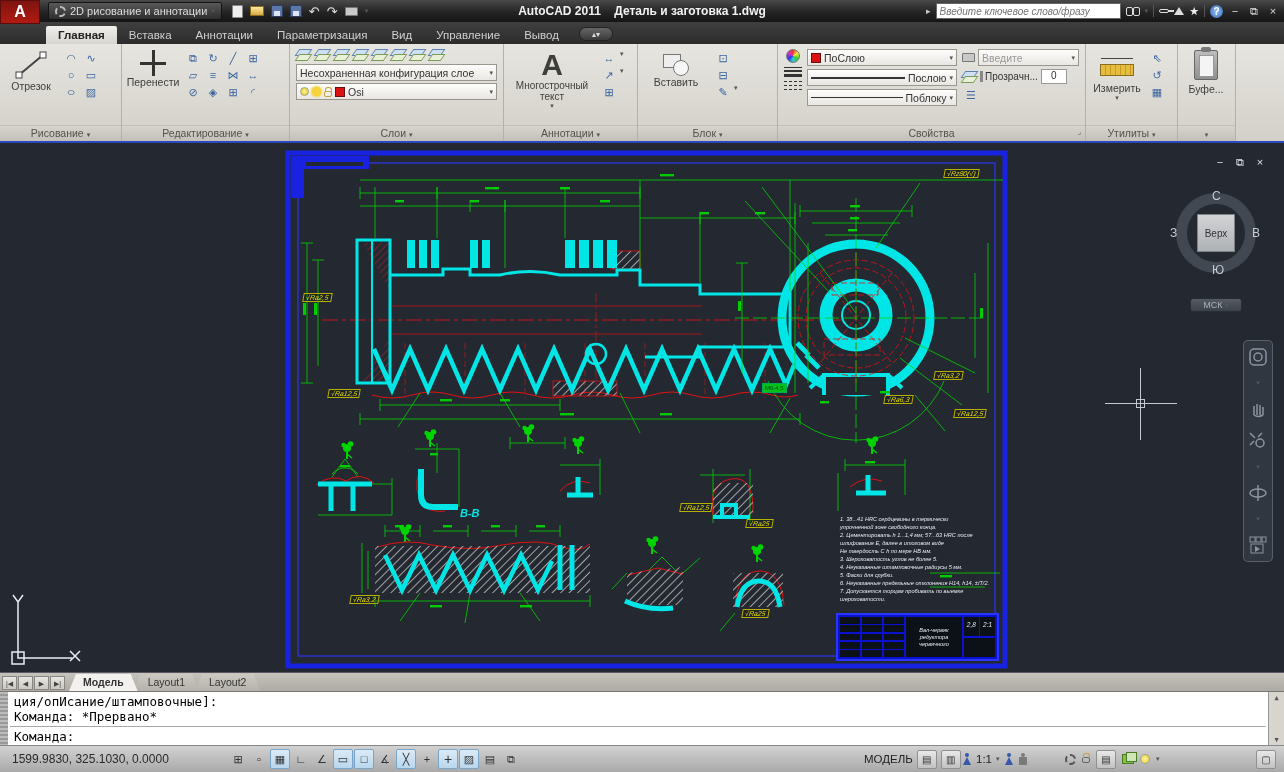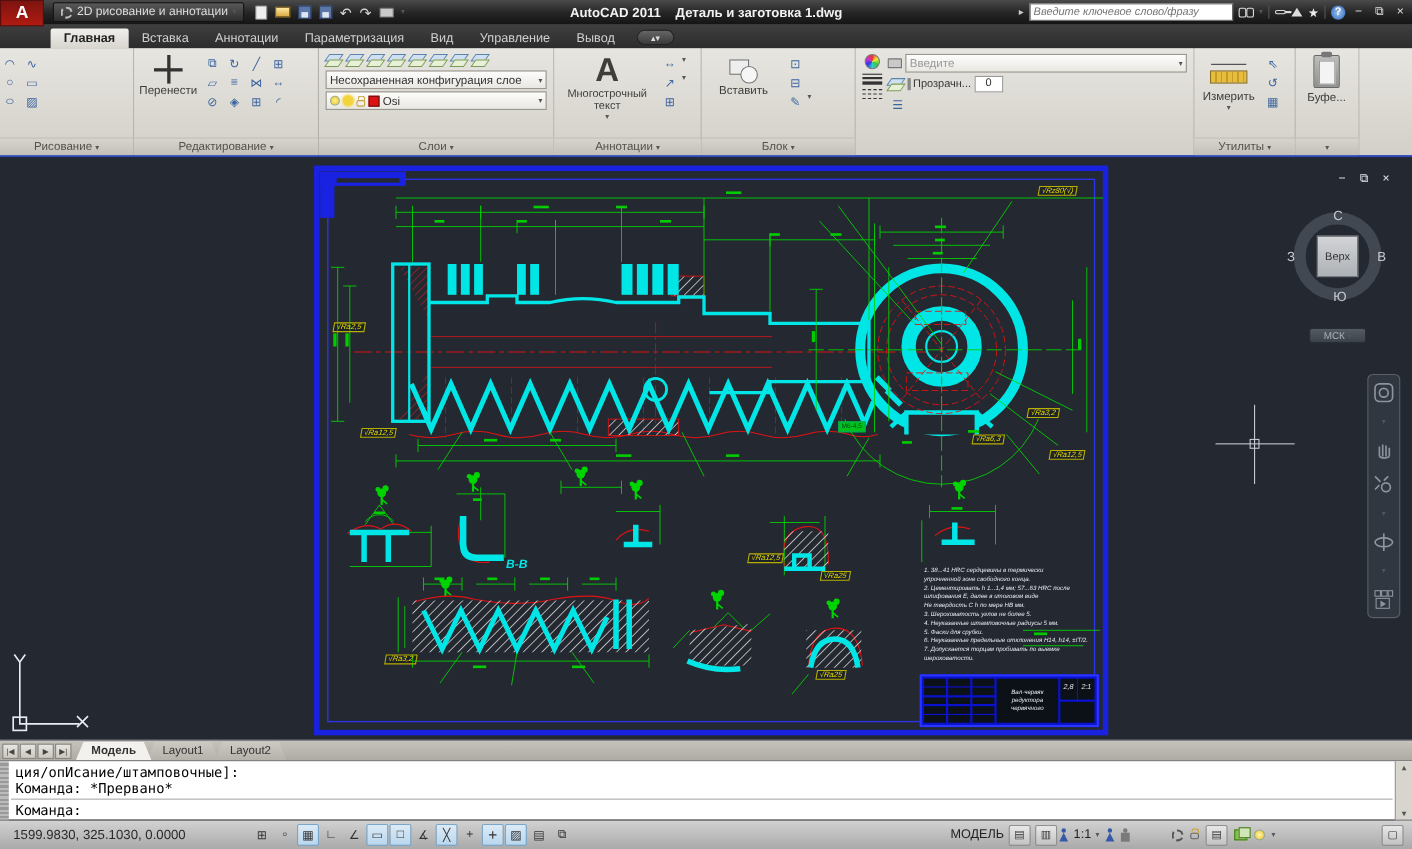--- a/index.html
+++ b/index.html
@@ -180,20 +180,28 @@
     <span class="rtab">Вид</span>
     <span class="rtab">Управление</span>
     <span class="rtab">Вывод</span>
     <span class="tabpill"><span>▴</span><span>▾</span></span>
   </div>
 
   <div class="ribbon">
 
     <div class="panel" style="width:122px">
       <div style="display:flex">
+        <div class="bigbtn">
+          <svg class="lineico" viewBox="0 0 34 30">
+              <line x1="5" y1="25" x2="29" y2="5" stroke="#444" stroke-width="2"></line>
+              <rect x="2" y="22" width="6" height="6" fill="#fff" stroke="#444"></rect>
+              <rect x="26" y="2" width="6" height="6" fill="#fff" stroke="#444"></rect>
+            </svg>
+          <span>Отрезок</span>
+        </div>
         <div class="grid3" style="grid-template-columns:auto auto">
           <span class="mini">◠</span>
             <span class="mini">∿</span>
           <span class="mini">○</span>
             <span class="mini">▭</span>
           <span class="mini" style="transform:scaleX(1.35)">○</span>
             <span class="mini">▨</span>
         </div>
       </div>
       <div class="ptitle"><span>Рисование</span> <span class="ddv">▾</span></div>
@@ -294,36 +302,54 @@
               <i style="height:1px"></i>
               <i style="height:2px"></i>
               <i style="height:3px"></i>
             </span>
           <span class="linetypes">
               <i></i>
               <i></i>
               <i></i>
             </span>
         </div>
+        <div style="display:flex;flex-direction:column;gap:3px;width:150px">
+          <div class="combo">
+              <span class="redsq"></span>
+              <span class="cv">ПоСлою</span>
+              <span class="ddv">▾</span>
+            </div>
+          <div class="combo">
+              <i style="flex:1;border-top:2px solid #333"></i>
+              <span>Послою</span>
+              <span class="ddv">▾</span>
+            </div>
+          <div class="combo">
+              <i style="flex:1;border-top:1px solid #333"></i>
+              <span>Поблоку</span>
+              <span class="ddv">▾</span>
+            </div>
+        </div>
         <div style="display:flex;flex-direction:column;gap:3px;flex:1">
           <div style="display:flex;gap:3px;align-items:center">
             <span class="ic-print"></span>
             <div class="combo disabled" style="flex:1">
                 <span class="cv disabled">Введите</span>
                 <span class="ddv">▾</span>
               </div>
           </div>
           <div style="display:flex;gap:3px;align-items:center">
             <span class="layico"></span>
             <span style="font-size:10px;color:#333;border-left:3px solid #888;padding-left:2px">Прозрачн...</span>
             <span class="tbox">0</span>
           </div>
           <span class="mini">☰</span>
         </div>
       </div>
+      <div class="ptitle"><span>Свойства</span><span class="ddv" style="position:absolute;right:4px;bottom:2px">⌟</span></div>
     </div>
 
     <div class="panel" style="width:92px">
       <div style="display:flex">
         <div class="bigbtn" style="width:62px">
           <span style="height:14px"></span>
           <span class="rulerico"></span>
           <span style="margin-top:6px">Измерить</span>
           <span class="ddv">▾</span>
         </div>

